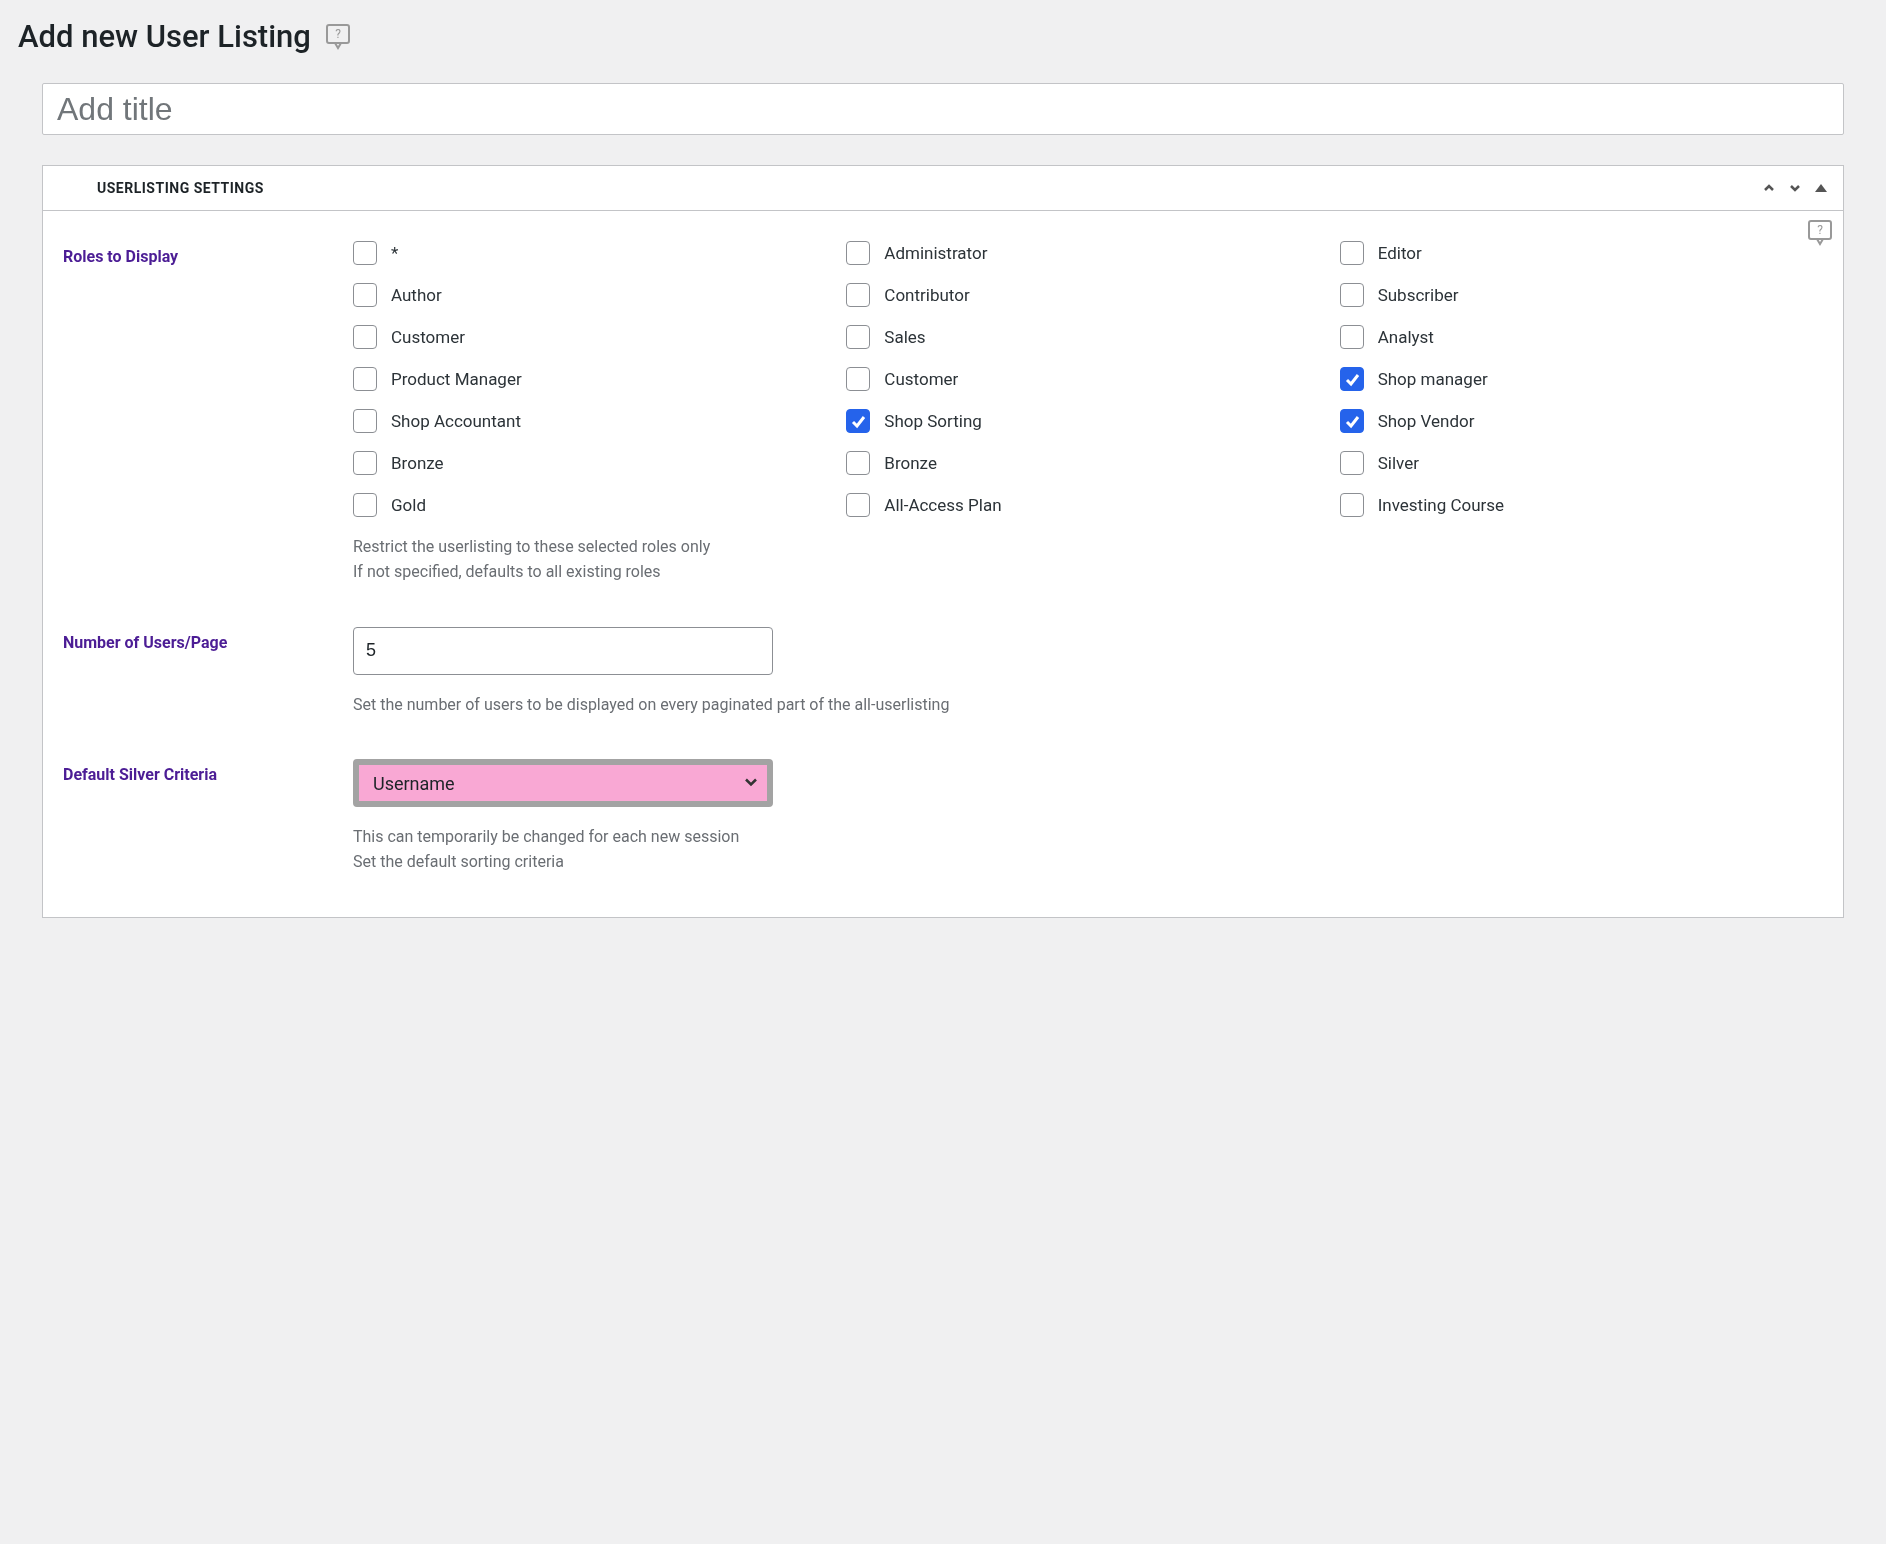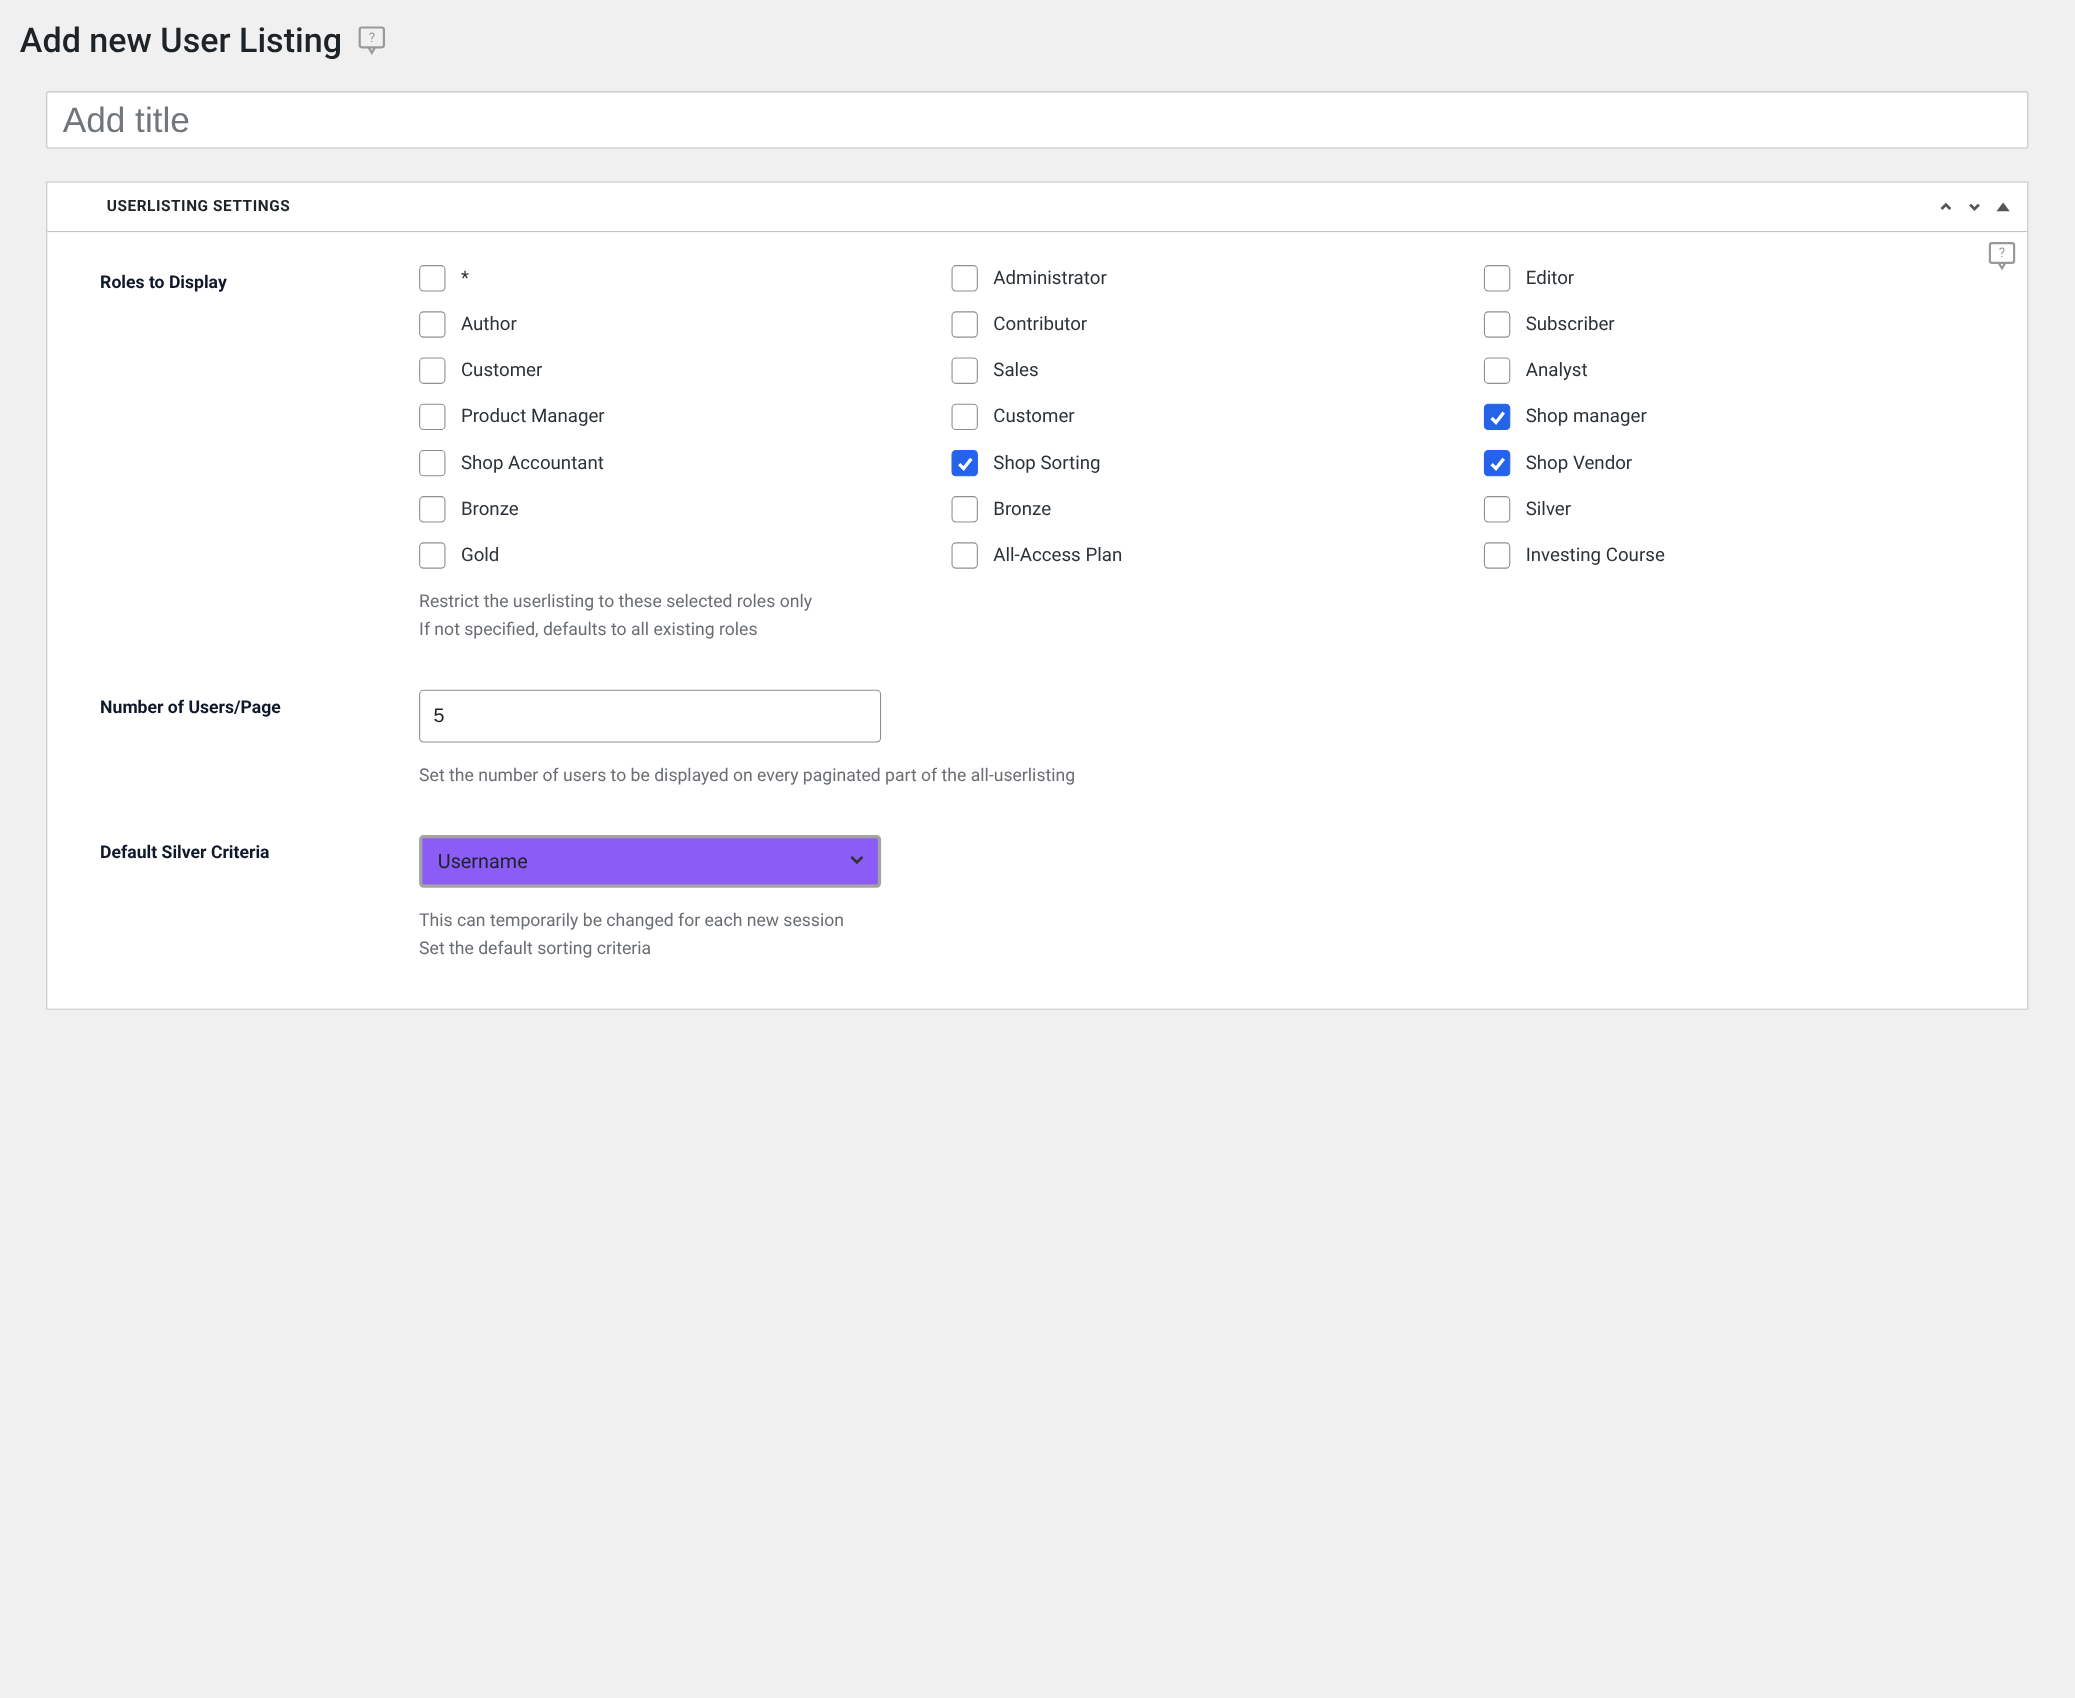--- a/index.html
+++ b/index.html
@@ -51,23 +51,22 @@
   .panel-header-actions .tri-up {
     width:0; height:0; border-left:6px solid transparent; border-right:6px solid transparent; border-bottom:8px solid #555;
   }
 
   .panel-body { position: relative; padding: 30px 20px 0; }
   .panel-help { position: absolute; top: 10px; right: 10px; }
 
   .setting-row { display: flex; align-items: flex-start; margin-bottom: 42px; }
   .setting-label {
     flex: 0 0 290px;
-    font-size: 16px; font-weight: 700; color: #0f172a;
+    font-size: 16px; font-weight: 700; color: #4c1d95;
     padding-top: 6px;
-    margin-left: 28px;
   }
   .setting-field { flex: 1; }
 
   .roles-grid {
     display: grid;
     grid-template-columns: repeat(3, minmax(0, 1fr));
     column-gap: 10px;
     row-gap: 18px;
   }
   .role-item { display: flex; align-items: center; gap: 14px; }
@@ -98,23 +97,23 @@
     border-radius: 4px;
     background: #fff;
     color: #1d2327;
   }
 
   .select-wrap { position: relative; width: 420px; }
   .select {
     width: 100%; height: 48px;
     padding: 6px 40px 6px 14px;
     font-size: 18px;
-    border: 3px solid #a3a3a3;
+    border: 6px solid #a3a3a3;
     border-radius: 4px;
-    background: #8b5cf6;
+    background: #f9a8d4;
     color: #1d2327;
     appearance: none;
     cursor: pointer;
     display: flex; align-items: center;
   }
   .select-caret {
     position: absolute; right: 14px; top: 50%; transform: translateY(-50%);
     pointer-events: none;
   }
   .select-caret svg { width: 16px; height: 16px; stroke: #333; fill: none; stroke-width: 2.5; }

